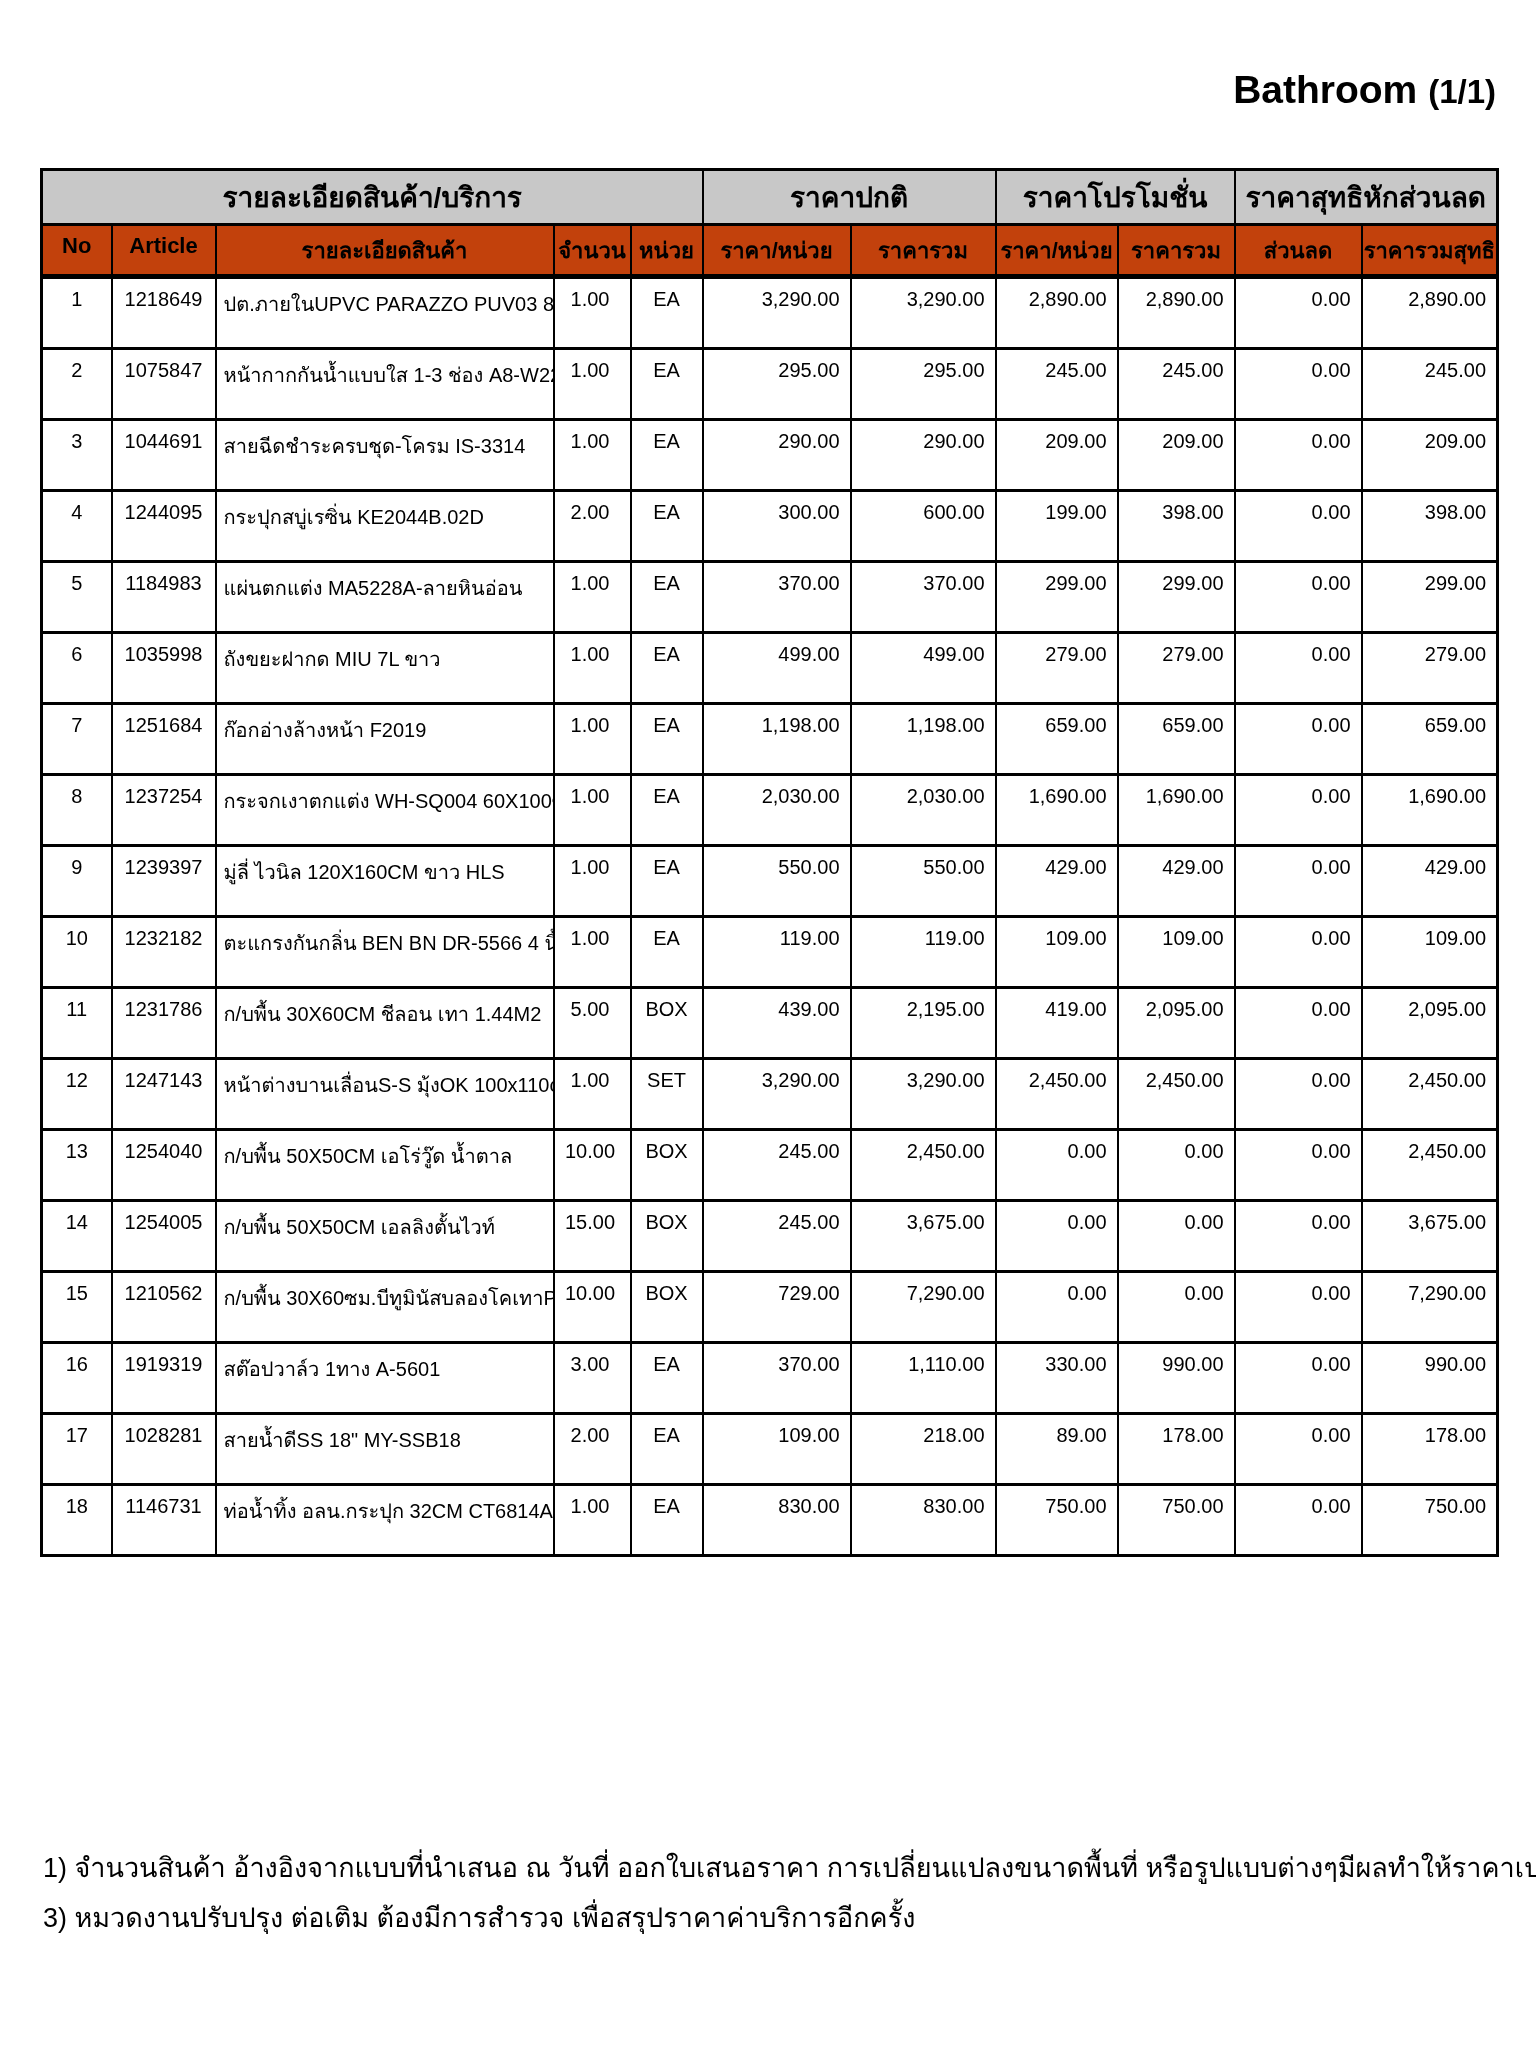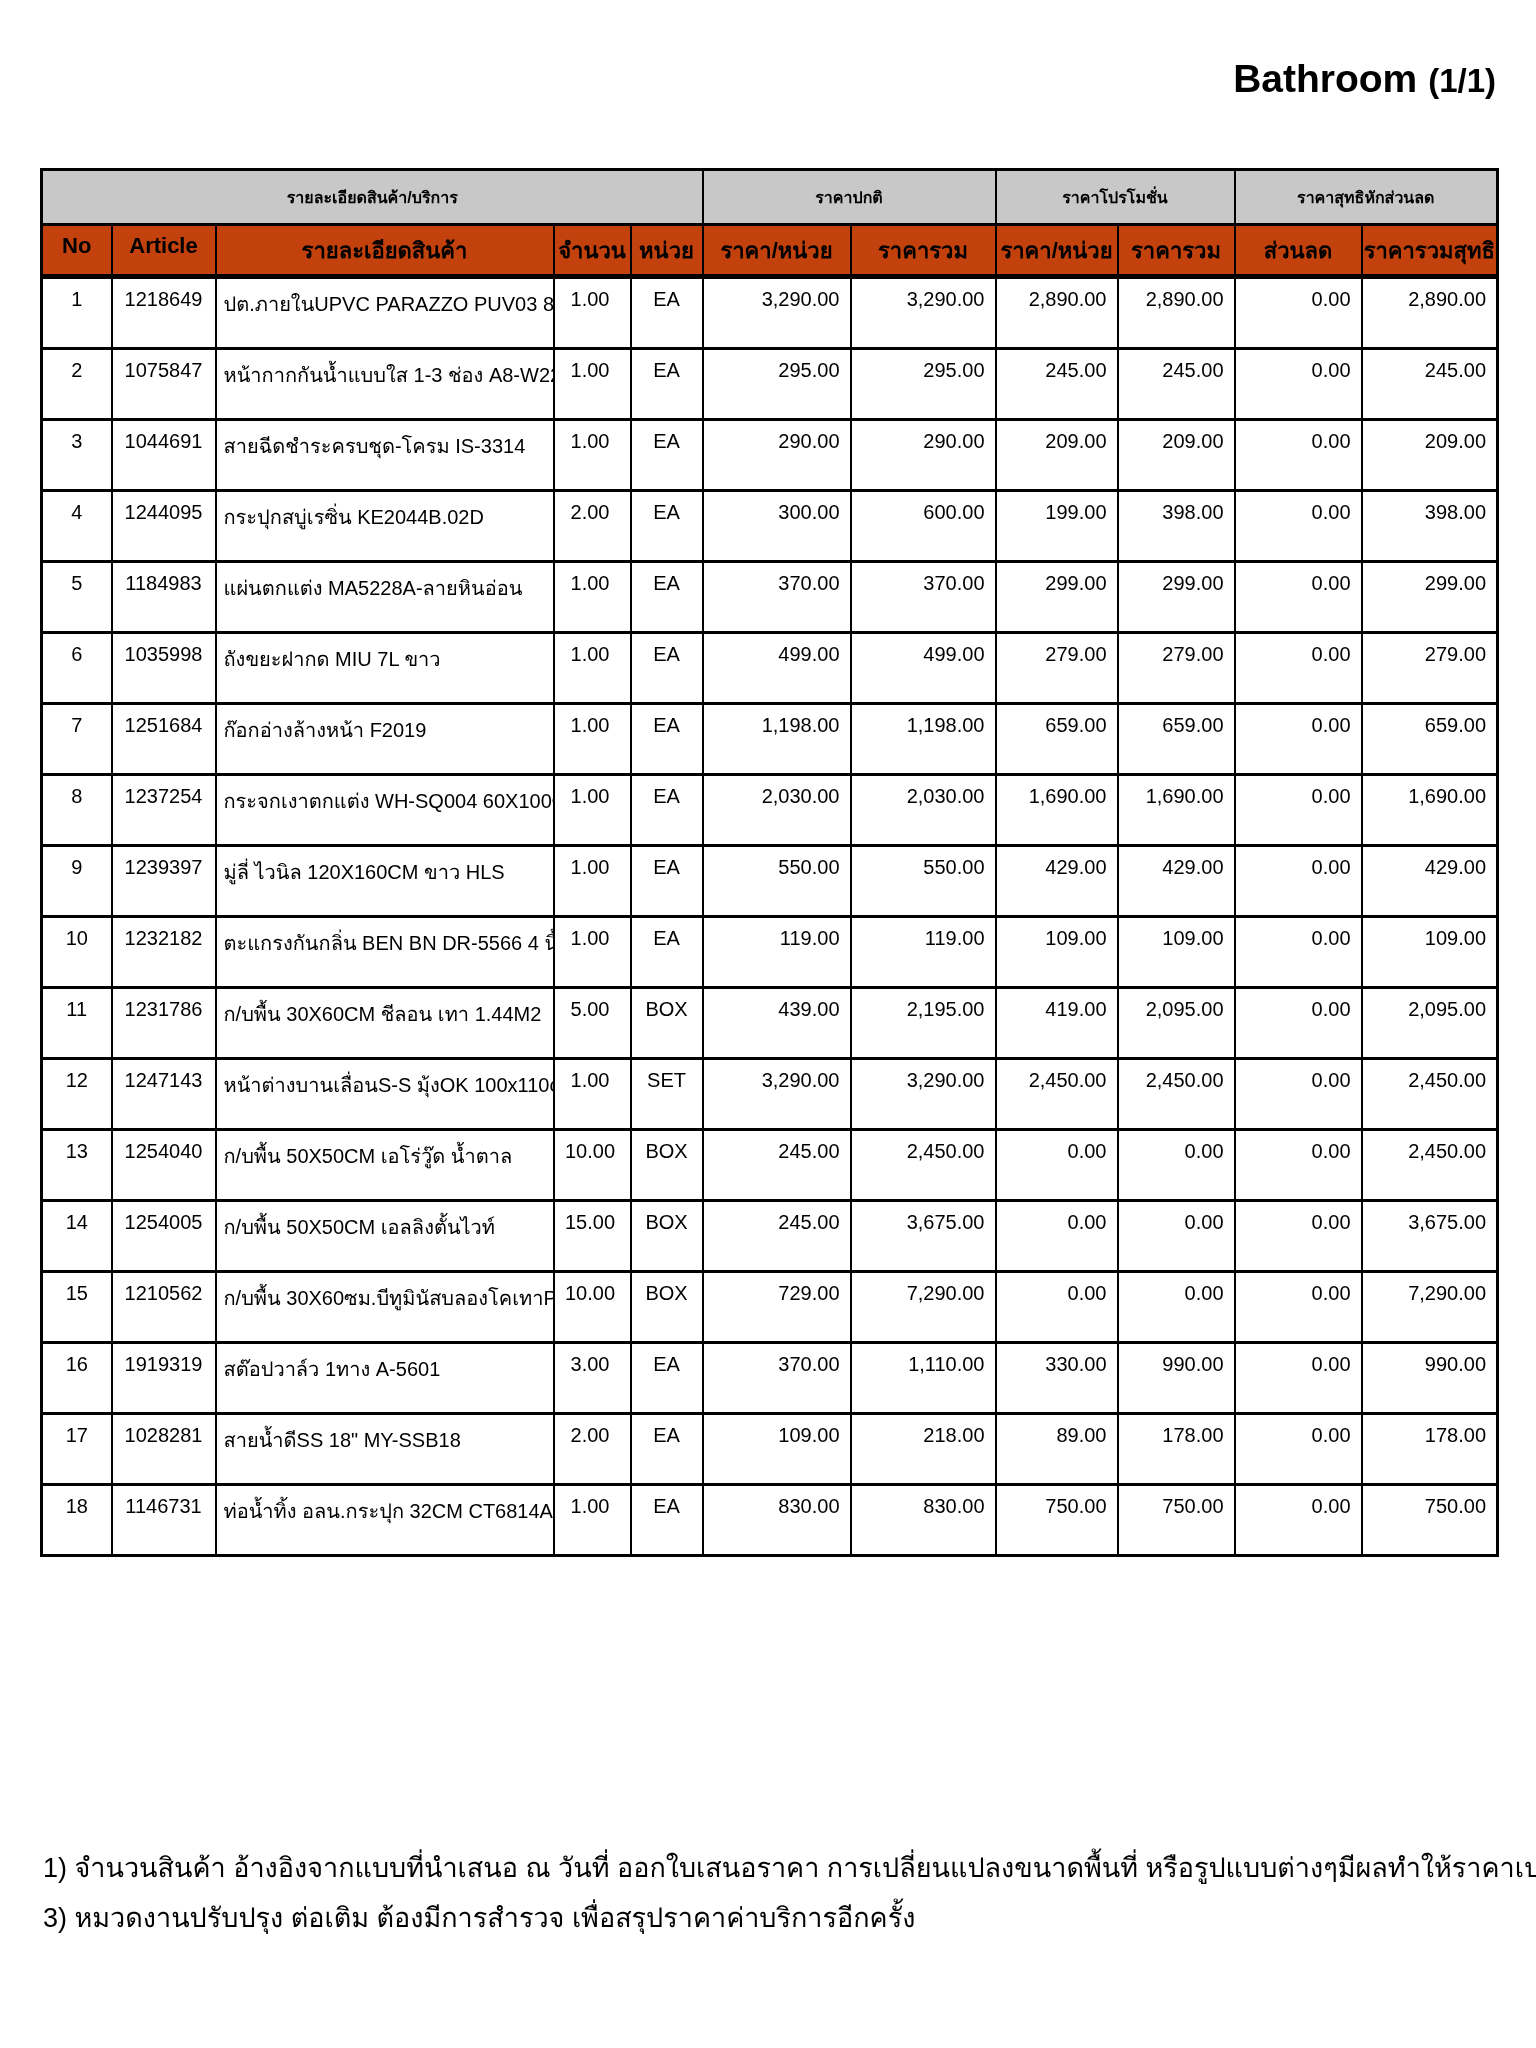--- a/index.html
+++ b/index.html
@@ -7,21 +7,21 @@
     position:relative;
     width:1536px;height:2048px;
     background:#ffffff;
     font-family:"Liberation Sans",sans-serif;
     color:#000;
     overflow:hidden;
   }
   
   .title{
     position:absolute;
-    top:57px;right:40px;
+    top:68px;right:40px;
     font-weight:bold;
     font-size:39px;
     letter-spacing:0px;
     white-space:nowrap;
   }
   .title .title-page{font-size:33px;}
 
   
   .price-table{
     position:absolute;
@@ -34,21 +34,21 @@
   .price-table th,.price-table td{
     border-left:2px solid #000;
     border-right:2px solid #000;
     border-top:3px solid #000;
     border-bottom:3px solid #000;
     overflow:hidden;
   }
   .group-row th{
     background:#c8c8c8;
     height:50px;
-    font-size:16px;
+    font-size:28px;
     font-weight:bold;
     text-align:center;
     vertical-align:middle;
   }
   .col-row th{
     background:#c2410c;
     height:40px;
     font-size:22px;
     font-weight:bold;
     text-align:center;

